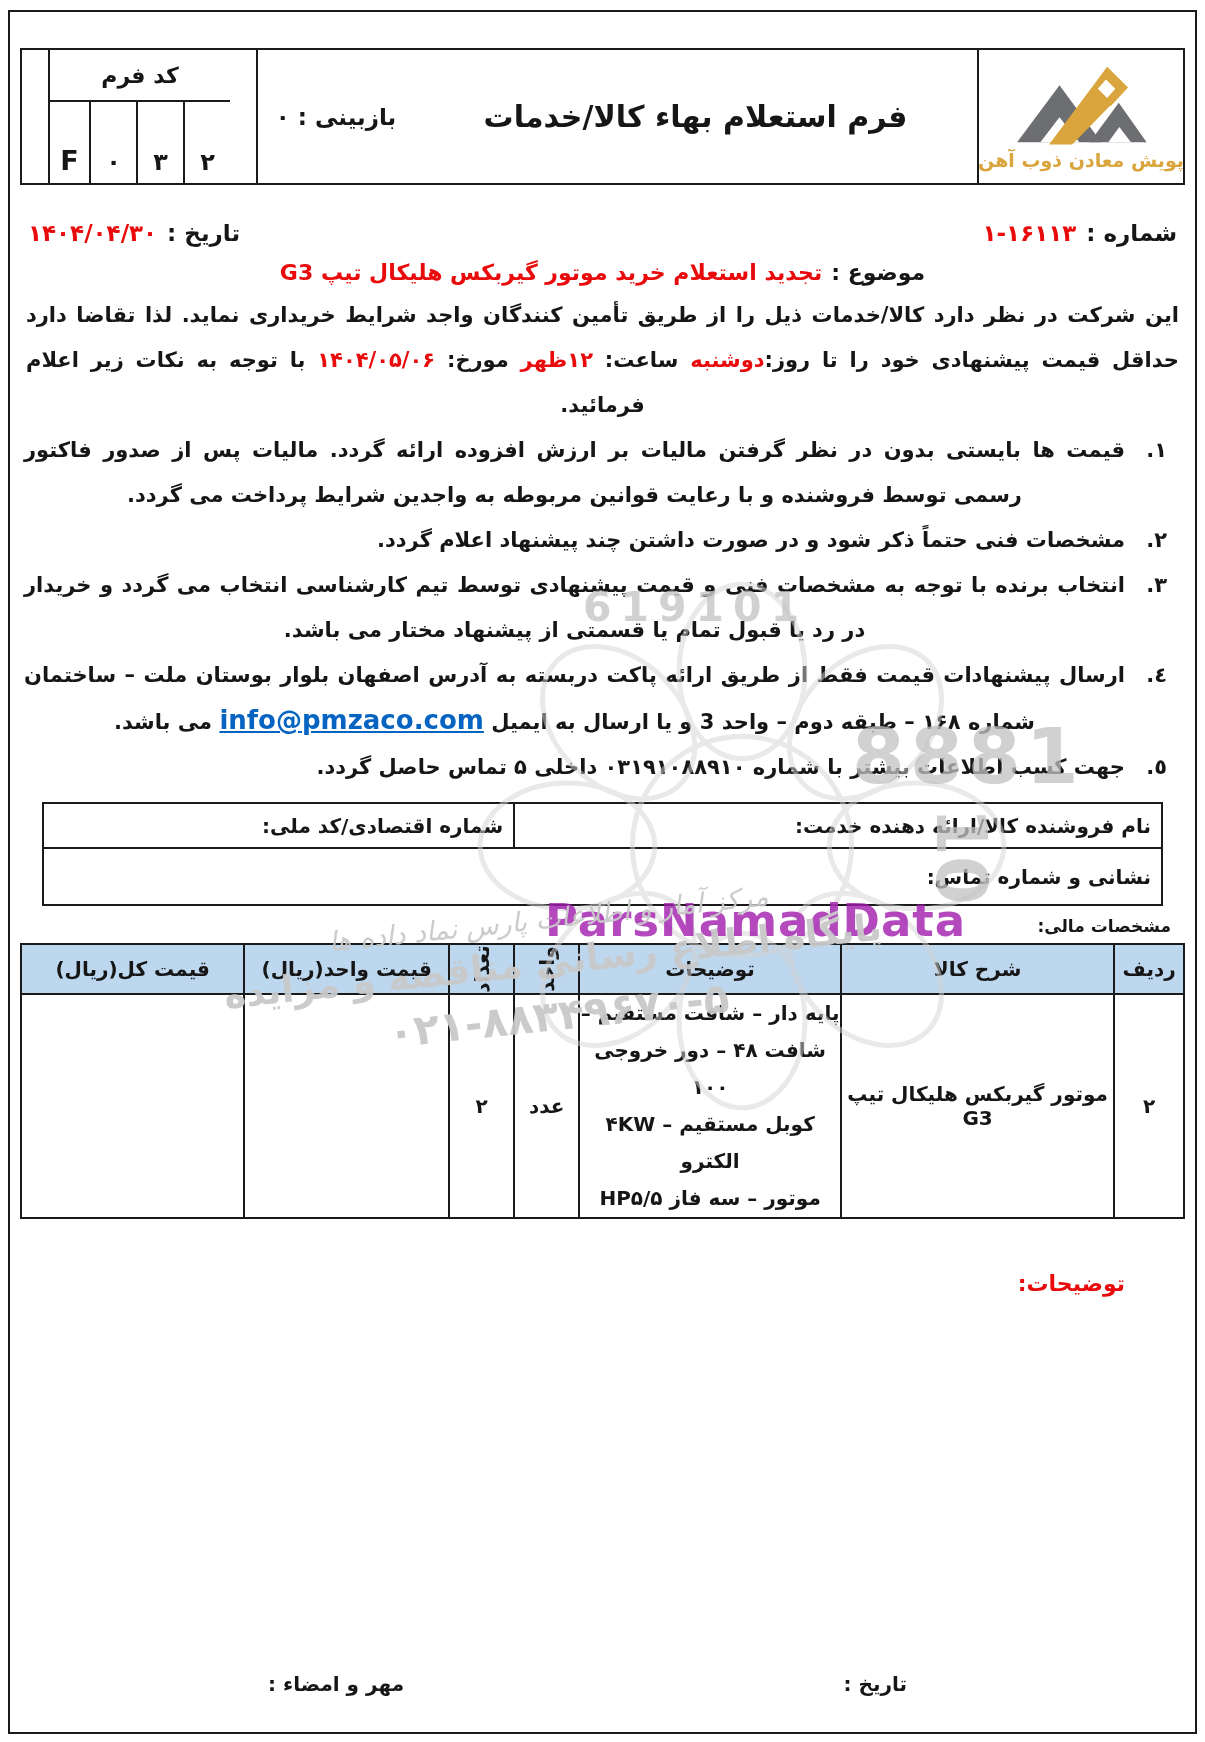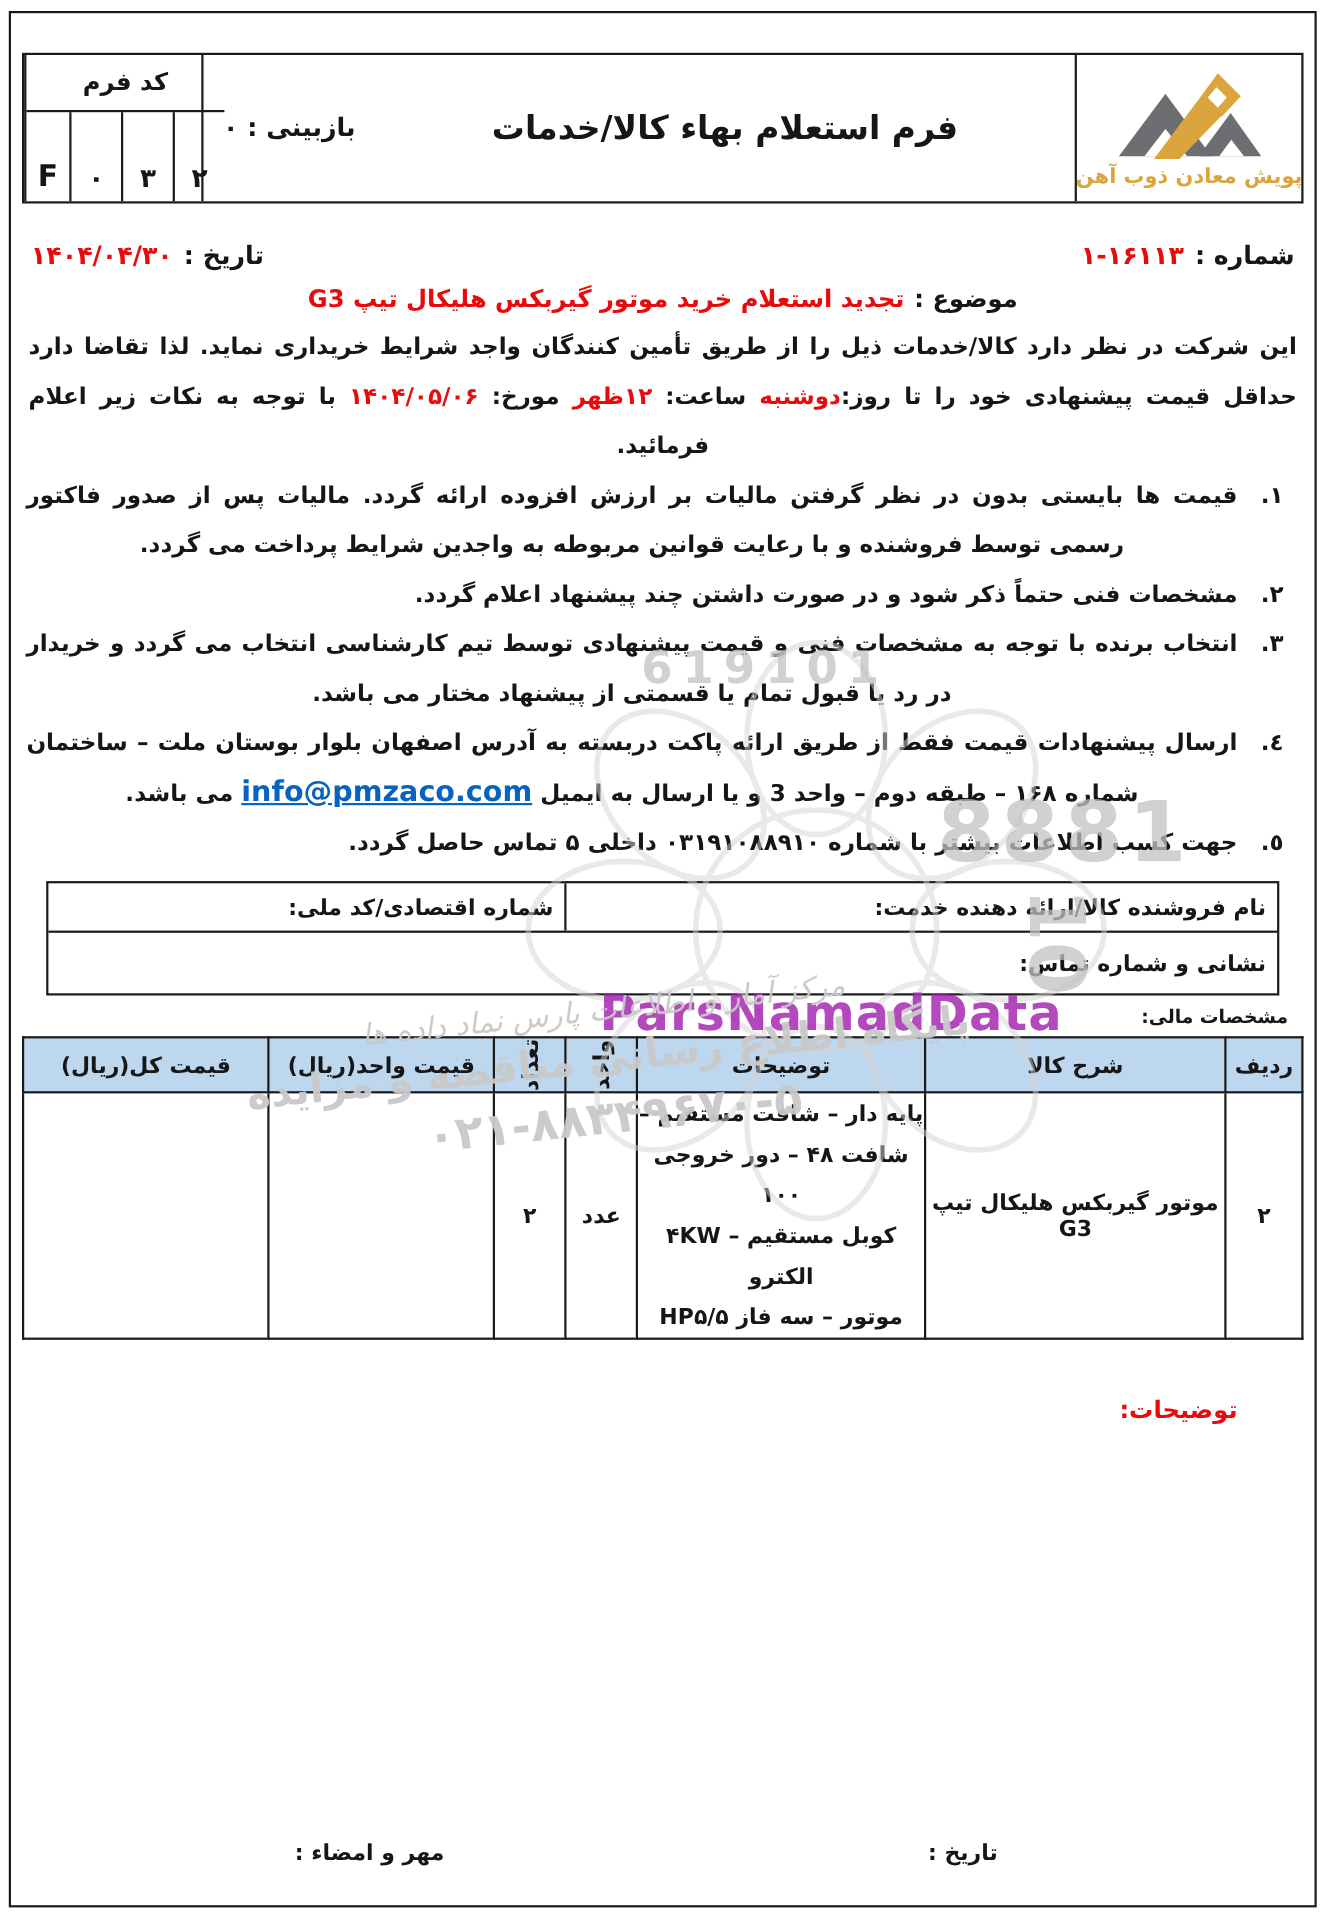--- a/index.html
+++ b/index.html
@@ -12,21 +12,21 @@
     position:absolute;top:10px;left:8px;width:1189px;height:1724px;
     border:2.5px solid #1a1a1a;padding:0 10px;display:flex;flex-direction:column;z-index:1;
   }
   
   .header-box{margin-top:36px;height:137px;border:2.5px solid #1a1a1a;display:flex;flex-shrink:0}
   .logo-cell{width:206px;border-left:2.5px solid #1a1a1a;display:flex;flex-direction:column;align-items:center;justify-content:center;padding:12px 4px}
   .logo-svg{width:152px;height:96px;display:block}
   .logo-caption{color:#D9A53C;font-size:19px;line-height:1.1;margin-top:1px;white-space:nowrap}
   .title-cell{flex:1;display:flex;align-items:center;justify-content:center;font-size:30px}
   .rev-cell{width:158px;border-left:2.5px solid #1a1a1a;display:flex;align-items:center;justify-content:center;font-size:23px}
-  .code-cell{width:161px;display:flex;justify-content:flex-end}
+  .code-cell{width:234px;display:flex;justify-content:center}
   .code-table{width:182px;border-left:2.5px solid #1a1a1a;display:flex;flex-direction:column}
   .code-title{height:52px;border-bottom:2.5px solid #1a1a1a;display:flex;align-items:center;justify-content:center;font-size:22px}
   .code-row{flex:1;display:flex}
   .code-digit{width:47px;border-left:2px solid #1a1a1a;display:flex;align-items:flex-end;justify-content:center;padding-bottom:7px;font-size:24px}
   .code-digit.f{width:41px;border-left:none;flex:1;font-size:27px}
   
   .info-row{margin-top:28px;height:40px;display:flex;justify-content:space-between;align-items:center;font-size:23px;padding:0 8px}
   .pair{display:flex;align-items:center;gap:10px}
   .red{color:#e90b0b}
   .num-ltr{direction:ltr;unicode-bidi:bidi-override}

